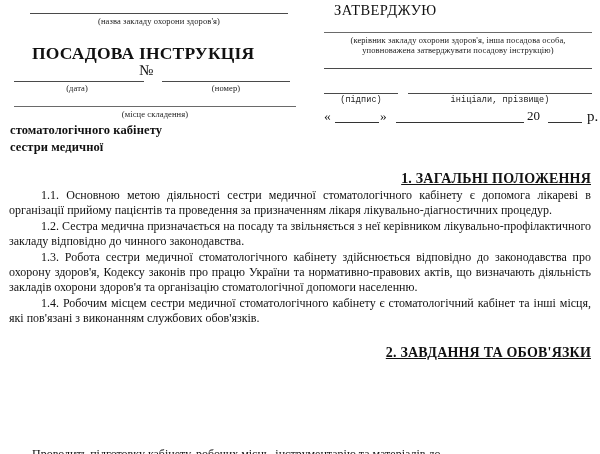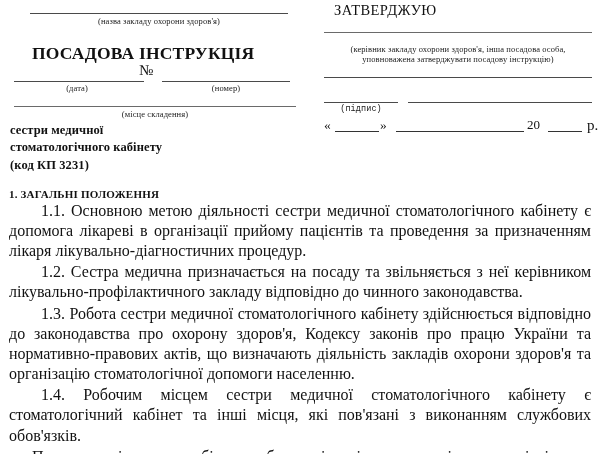--- a/index.html
+++ b/index.html
@@ -139,21 +139,21 @@
   
   .approve-word {
     font-size: 14.5px;
     letter-spacing: 0.4px;
     margin: 2px 0 0 10px;
   }
   .approve-rule {
     margin: 13px 0 0 0;
   }
   .approve-caption {
-    margin: 11px 0 0 0;
+    margin: 2px 0 0 0;
   }
 
   .sig-rule-long {
     margin: 12px 0 0 0;
   }
 
   .sigline {
     position: relative;
     height: 15px;
     margin-top: 10px;
@@ -242,31 +242,32 @@
     top: 0;
     font-size: 15px;
   }
 
   
   .body-wrap {
     margin-top: 14px;
     padding: 0 1px 0 1px;
   }
   .section-heading {
-    font-size: 11px;
+    font-size: 14px;
     font-weight: bold;
-    text-align: left;
+    text-align: right;
     letter-spacing: 0.2px;
     margin: 0 0 1px 0;
+    text-decoration: underline;
   }
   .section-heading.second {
     margin-top: 18px;
   }
   p.para {
-    font-size: 16px;
+    font-size: 12px;
     line-height: 1.26;
     text-align: justify;
     text-indent: 32px;
     margin: 0 0 1px 0;
     hyphens: none;
   }
   .clip-bottom {
     position: absolute;
     left: 0;
     right: 0;
@@ -301,23 +302,22 @@
 
       <div class="numcaptions">
         <span class="caption c-date">(дата)</span>
         <span class="caption c-num">(номер)</span>
       </div>
 
       <div class="rule-thick place-rule"></div>
       <div class="caption place-caption">(місце складення)</div>
 
       <div class="job-title">
+        <div>стоматологічного кабінету</div>
         <div>сестри медичної</div>
-        <div>стоматологічного кабінету</div>
-        <div>(код КП 3231)</div>
       </div>
     </div>
 
     <div class="col-right">
 
       <div class="approve-word">ЗАТВЕРДЖУЮ</div>
 
       <div class="rule-thick approve-rule"></div>
       <div class="caption approve-caption">
         <div>(керівник закладу охорони здоров'я, інша посадова особа,</div>
@@ -326,20 +326,21 @@
 
       <div class="rule sig-rule-long"></div>
 
       <div class="sigline">
         <span class="sr1"></span>
         <span class="sr2"></span>
       </div>
 
       <div class="sigcaptions">
         <span class="caption c-sign">(підпис)</span>
+        <span class="caption c-init">ініціали, прізвище)</span>
       </div>
 
       <div class="dateline">
         <span class="q-open">«</span>
         <span class="blank-a"></span>
         <span class="q-close">»</span>
         <span class="blank-b"></span>
         <span class="year">20</span>
         <span class="blank-c"></span>
         <span class="yr-suffix">р.</span>

